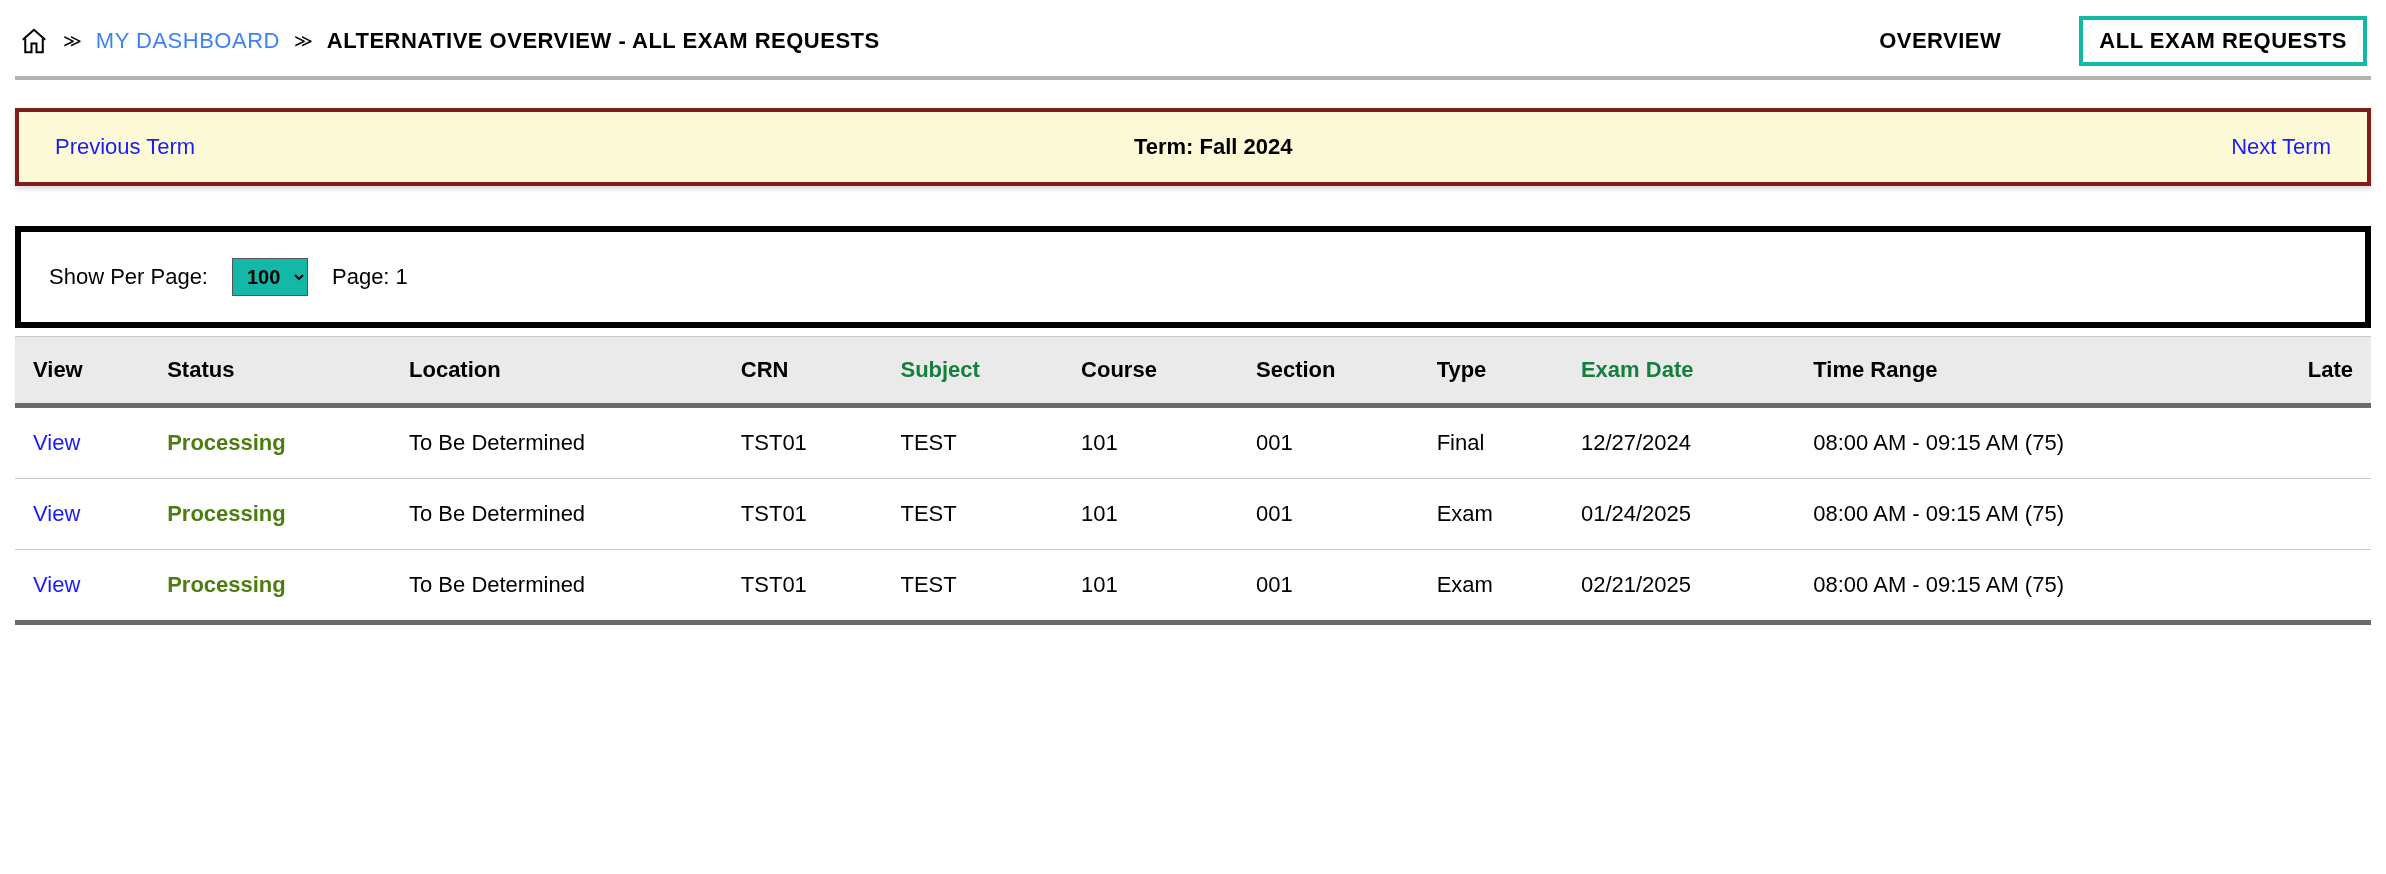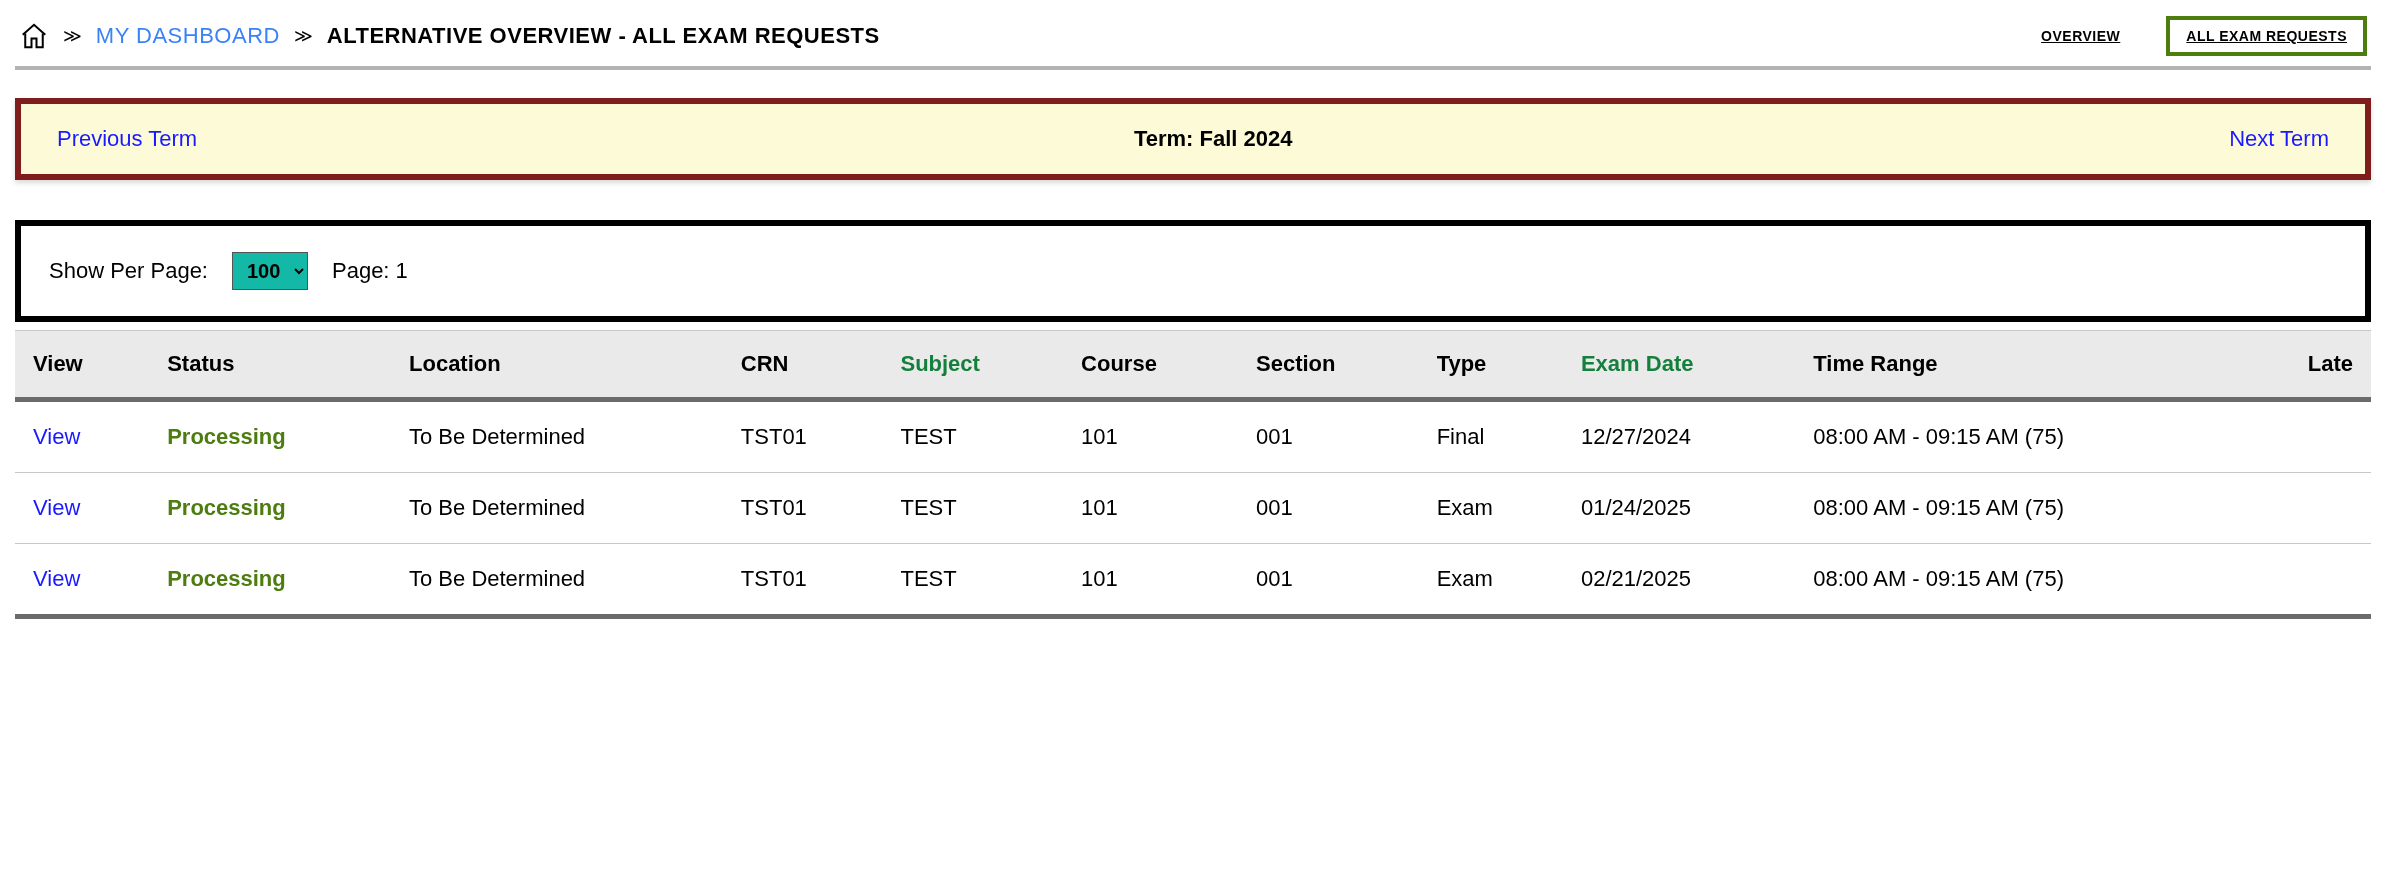--- a/index.html
+++ b/index.html
@@ -39,35 +39,35 @@
     font-size: 22px;
     font-weight: 700;
     letter-spacing: 0.5px;
   }
   .tab-links {
     display: flex;
     align-items: center;
     gap: 30px;
   }
   .tab-link {
-    font-size: 14px;
+    font-size: 22px;
     font-weight: 700;
     letter-spacing: 0.5px;
     padding: 8px 16px;
-    text-decoration: underline;
   }
   .tab-link.active {
-    border: 4px solid #4d7c0f;
+    border: 4px solid #14b8a6;
+    margin-left: 32px;
   }
 
   
   .term-bar {
     margin-top: 28px;
     background: #fdfbd7;
-    border: 6px solid #7f1d1d;
+    border: 4px solid #7f1d1d;
     box-shadow: 0 3px 5px rgba(0,0,0,0.15);
     display: flex;
     align-items: center;
     justify-content: space-between;
     padding: 22px 36px;
     font-size: 22px;
   }
   .term-link {
     color: #1a1aff;
     cursor: pointer;

